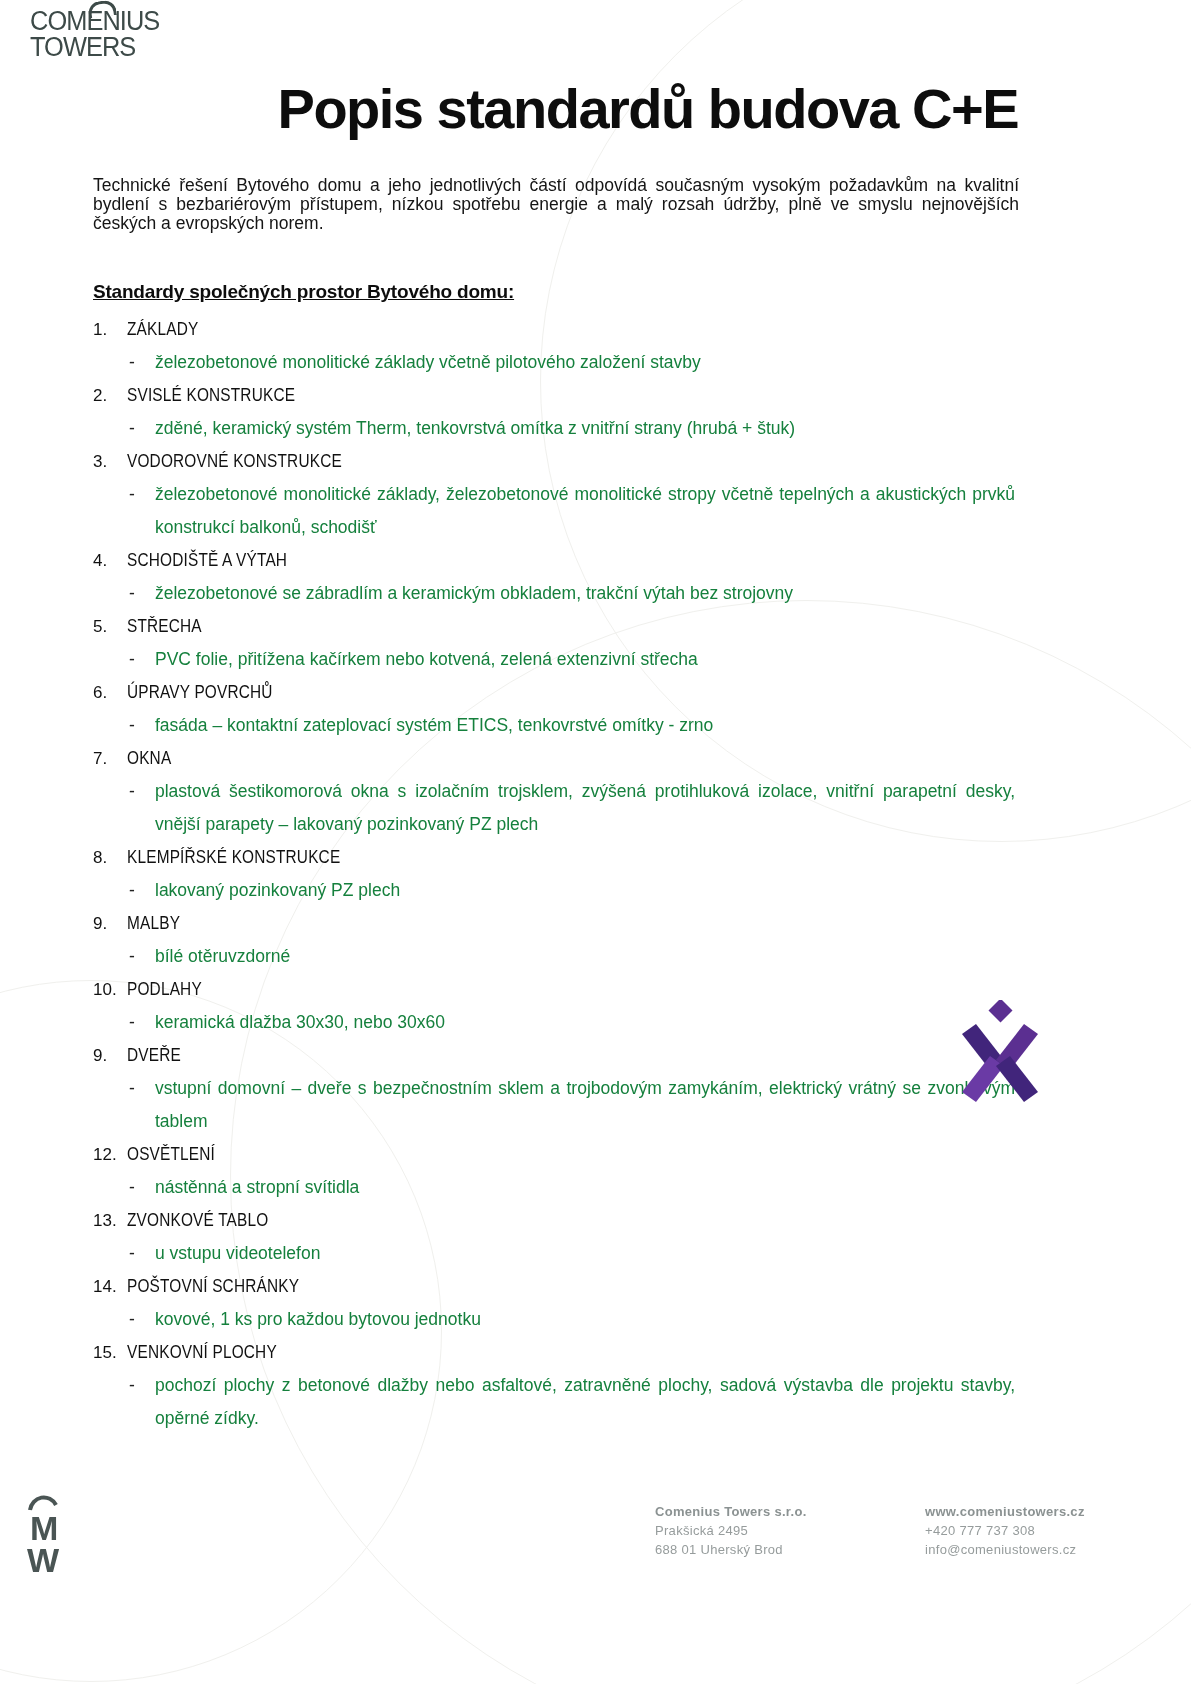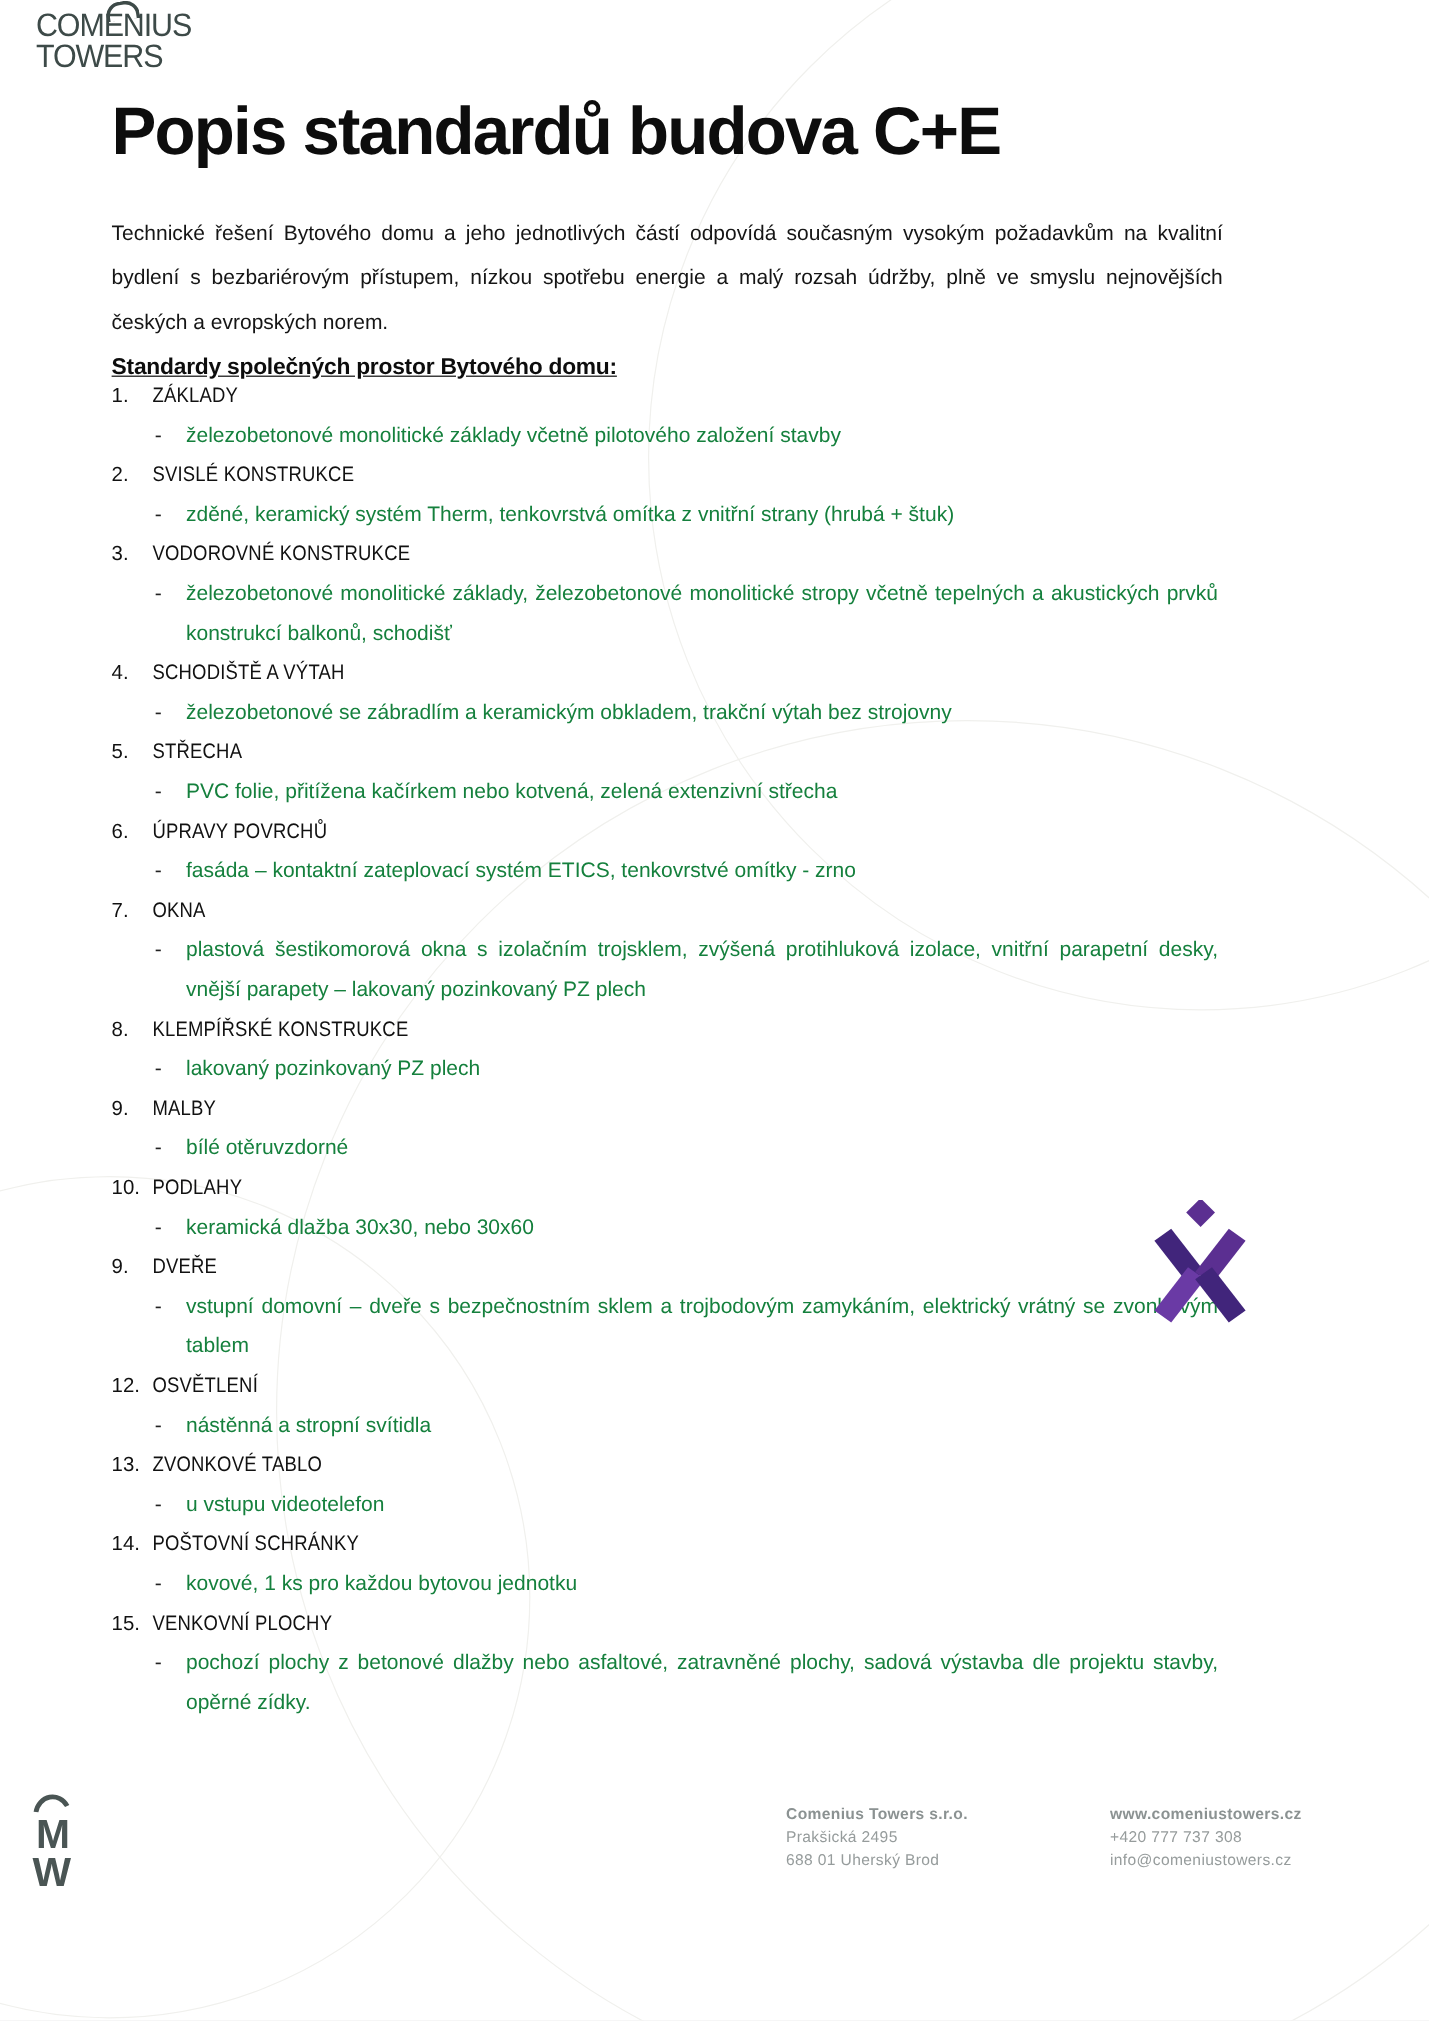--- a/index.html
+++ b/index.html
@@ -31,35 +31,35 @@
     position:absolute;left:58px;top:-7px;width:22px;height:13px;
     border:3.5px solid #3d4a48;border-bottom:none;
     border-radius:12px 12px 0 0;
     transform:rotate(-8deg);
   }
 
   
   .doc-title{
     position:absolute;left:93px;top:76px;width:925px;
     font-size:56px;font-weight:700;letter-spacing:-1.5px;
-    text-align:left;color:#0d0d0d;white-space:nowrap;
+    text-align:right;color:#0d0d0d;white-space:nowrap;
   }
 
   
   .intro{
     position:absolute;left:93px;top:176px;width:926px;
-    font-size:17.5px;line-height:37px;
+    font-size:17.5px;line-height:19px;
     text-align:justify;color:#151515;
   }
 
   
   .section-heading{
     position:absolute;left:93px;top:281px;
     font-size:19px;font-weight:700;text-decoration:underline;
-    letter-spacing:-0.2px;color:#0d0d0d;margin-top:15px;
+    letter-spacing:-0.2px;color:#0d0d0d;
   }
 
   
   .standards{position:absolute;left:93px;top:313px;width:932px;}
   .item-head{display:flex;line-height:33px;font-size:17px;}
   .item-num{flex:0 0 34px;color:#111;}
   .item-title{
     color:#111;display:inline-block;
     transform:scaleX(0.88);transform-origin:0 50%;
     white-space:nowrap;letter-spacing:0.2px;font-size:17.5px;

